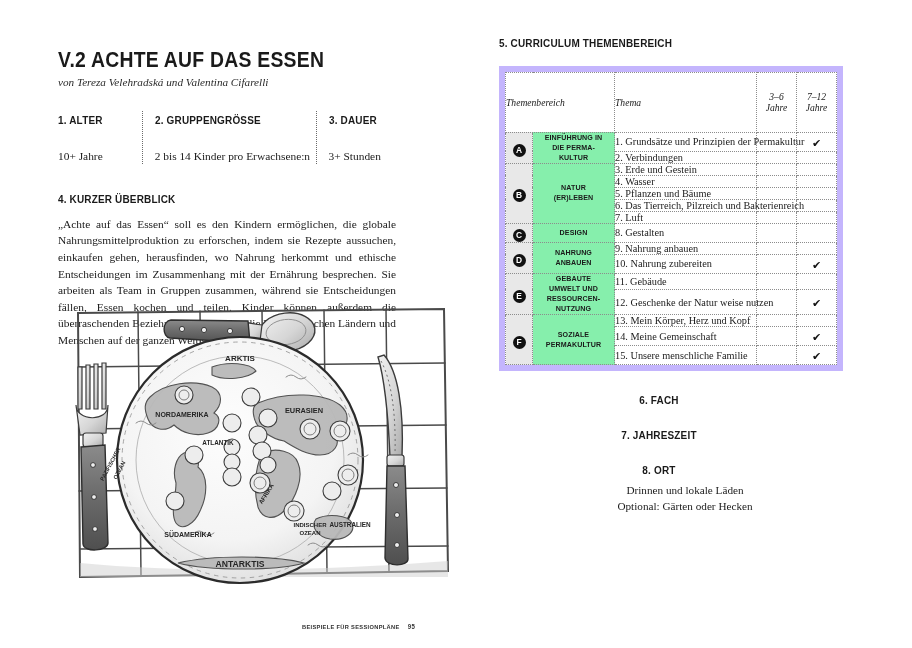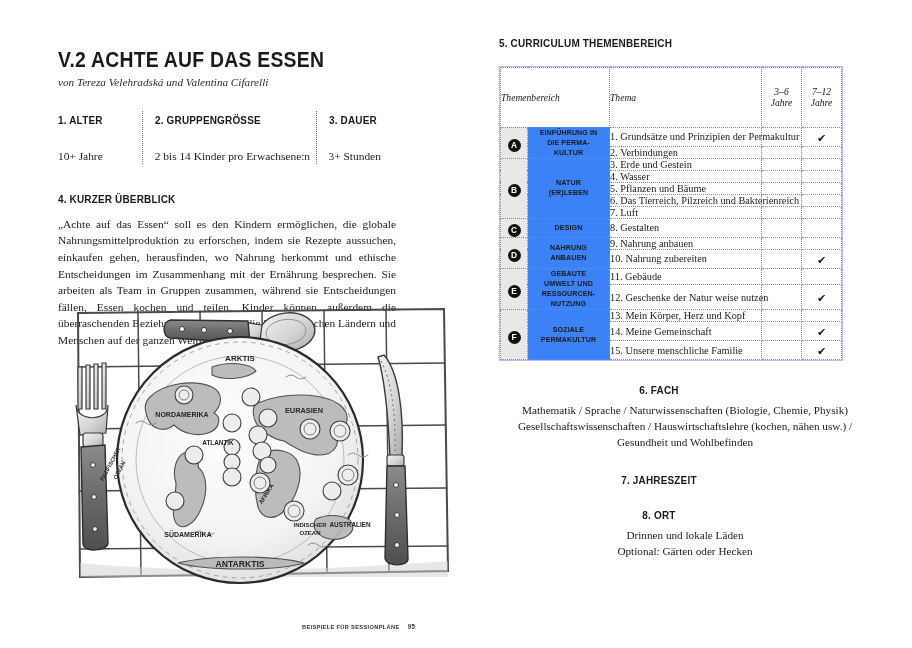--- a/index.html
+++ b/index.html
@@ -82,40 +82,40 @@
     width: 368px;
     margin-top: 17px;
     table-layout: fixed;
     background: #fff;
   }
   table.curric td, table.curric th {
     border: 1px dotted #8c8c8c;
     padding: 0;
     vertical-align: middle;
   }
-  .tbl-outer { border: 1px solid #c4b5fd; width: 344px; margin-top: 17px; }
+  .tbl-outer { border: 6px solid #c4b5fd; width: 344px; margin-top: 17px; }
   .tbl-outer table.curric { margin-top: 0; width: 100%; border: none; }
 
   .th-txt {
     font-family: "Liberation Serif", serif;
     font-style: italic;
     font-size: 9.6px;
     padding: 7px 6px;
     line-height: 1.18;
     text-align: left;
     font-weight: normal;
   }
   .th-txt.ctr { text-align: center; padding: 18px 2px; }
 
   td.badge-cell {
     background: #e8e8e8;
     text-align: center;
   }
   td.cat-cell {
-    background: #3b82f6;
+    background: #86efac;
     text-align: center;
     font-family: "Liberation Sans", sans-serif;
     font-weight: bold;
     font-size: 7.9px;
     line-height: 1.28;
     letter-spacing: .1px;
     padding: 3px 2px;
   }
   td.cat-cell span { display: block; transform: scaleX(.9); }
   td.thema-cell {
@@ -483,25 +483,20 @@
                 <td class="thema-cell">15. Unsere menschliche Familie</td>
                 <td class="age-cell"></td>
                 <td class="age-cell"><span class="check">✔</span></td>
               </tr>
             </tbody>
         </table>
       </div>
 
       <div class="r-sec">
         <div class="cond-head sec-head">6. FACH</div>
-        <div class="r-body">
-          <div>Mathematik / Sprache / Naturwissenschaften (Biologie, Chemie, Physik)</div>
-          <div>Gesellschaftswissenschaften / Hauswirtschaftslehre (kochen, nähen usw.) /</div>
-          <div>Gesundheit und Wohlbefinden</div>
-        </div>
       </div>
 
       <div class="r-sec">
         <div class="cond-head sec-head">7. JAHRESZEIT</div>
       </div>
 
       <div class="r-sec">
         <div class="cond-head sec-head">8. ORT</div>
         <div class="r-body">
           <div>Drinnen und lokale Läden</div>

